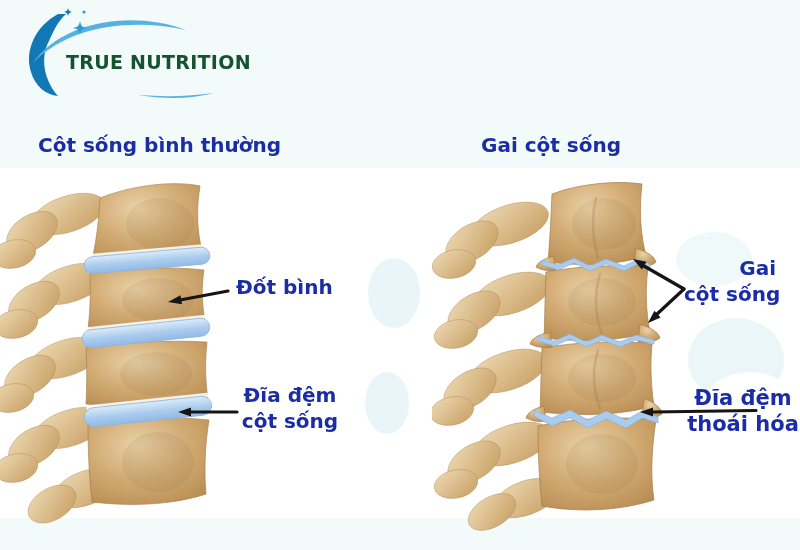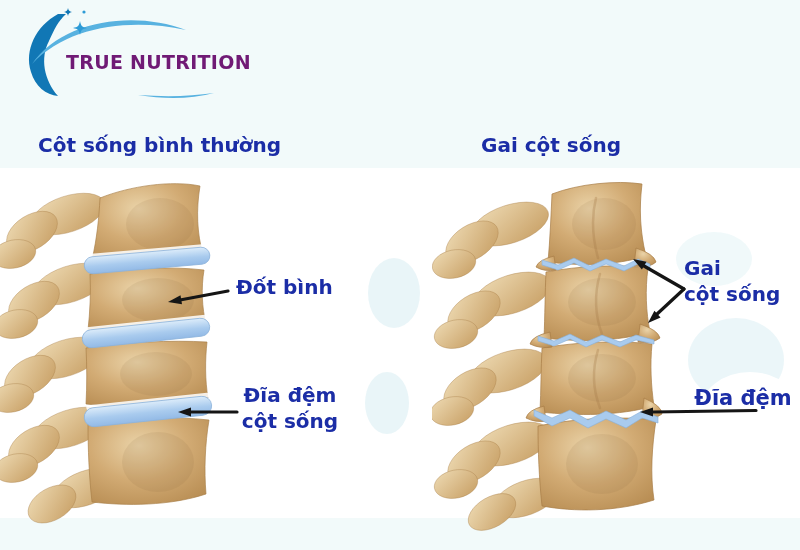--- a/index.html
+++ b/index.html
@@ -6,21 +6,21 @@
   .stage{
     position:relative;width:800px;height:550px;overflow:hidden;
     background:#f2fafa;font-family:"DejaVu Sans",sans-serif;
   }
   .panel-strip{position:absolute;left:0;top:168px;width:800px;height:350px;background:#ffffff;}
   .blob{position:absolute;border-radius:50%;}
   .logo{position:absolute;left:0;top:0;width:260px;height:110px;}
   .logo svg{position:absolute;left:18px;top:6px;}
   .brand{
     position:absolute;left:66px;top:51px;font-size:19px;font-weight:bold;
-    color:#701a75;letter-spacing:0.3px;white-space:nowrap;
+    color:#14532d;letter-spacing:0.3px;white-space:nowrap;
   }
   .tagline{
     position:absolute;left:67px;top:77px;font-size:10.5px;font-weight:bold;
     color:#7d8488;letter-spacing:1.2px;white-space:nowrap;
   }
   .heading{
     position:absolute;font-size:20px;font-weight:bold;color:#1b2da6;white-space:nowrap;
   }
   .heading.left{left:38px;top:133px;}
   .heading.right{left:481px;top:133px;}
@@ -28,21 +28,21 @@
   .spine.left-spine{left:0;top:172px;}
   .spine.right-spine{left:432px;top:172px;}
   .arrows{position:absolute;left:0;top:0;pointer-events:none;}
   .lbl{
     position:absolute;font-weight:bold;color:#1b2da6;font-size:20px;
     line-height:26px;white-space:nowrap;
   }
   .lbl span{display:block;}
   .lbl-vertebra{left:236px;top:274px;}
   .lbl-disc-normal{left:238px;top:382px;width:104px;text-align:center;}
-  .lbl-spur{left:684px;top:255px;width:92px;text-align:left;}
+  .lbl-spur{left:684px;top:255px;width:92px;text-align:right;}
   .lbl-disc-degen{left:686px;top:385px;width:114px;text-align:center;font-size:21px;}
 </style>
 </head>
 <body>
 
 <div class="stage">
 
   <div class="panel-strip"></div>
 
   <div class="blob" style="left:368px;top:258px;width:52px;height:70px;background:#e4f3f6;opacity:.8;"></div>
@@ -236,15 +236,16 @@
     <span>cột sống</span>
   </div>
 
   <div class="lbl lbl-spur">
     <span>Gai</span>
     <span>cột sống</span>
   </div>
 
   <div class="lbl lbl-disc-degen">
     <span>Đĩa đệm</span>
+    <span>thoái hóa</span>
   </div>
 
 </div>
 
 </body></html>

